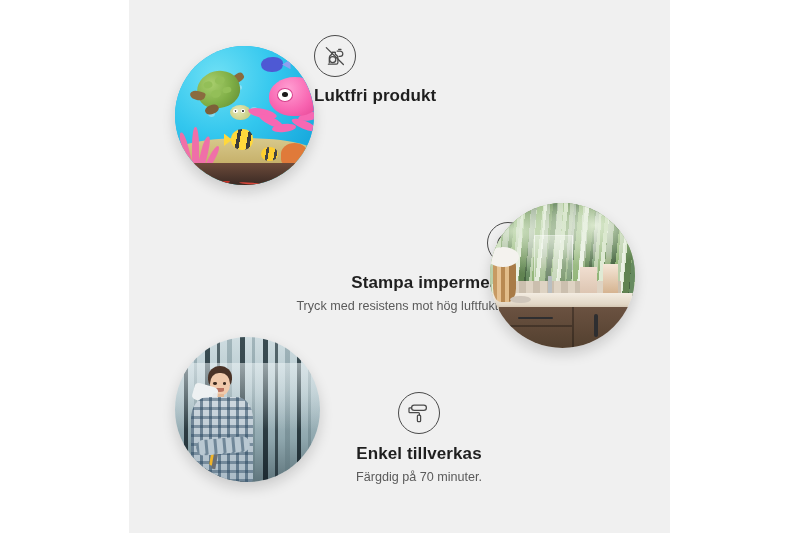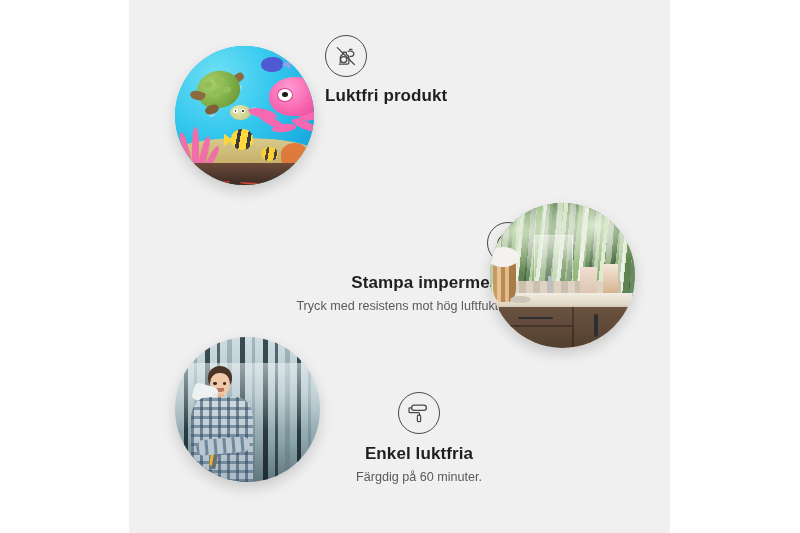--- a/index.html
+++ b/index.html
@@ -221,21 +221,21 @@
     line-height: 1.2;
   }
   .feat-body {
     font-size: 12.6px;
     color: #5a5a5a;
     line-height: 1.42;
     margin: 0;
   }
 
   
-  .feat-1 { left: 196px; top: 35px; width: 300px; text-align: left; }
+  .feat-1 { left: 185px; top: 35px; width: 300px; text-align: left; }
 
   
   .feat-2 { left: 60px; top: 222px; width: 340px; text-align: right; }
   .feat-2 .icon-wrap { display: flex; justify-content: flex-end; }
   .feat-2 .feat-body { font-size: 12.6px; }
 
   
   .feat-3 { left: 175px; top: 392px; width: 230px; text-align: center; }
   .feat-3 .icon-wrap { display: flex; justify-content: center; }
   .feat-3 .feat-title { margin-top: 10px; }
@@ -400,18 +400,18 @@
     <div class="feature feat-3">
       <div class="icon-wrap">
         <div class="icon-circle">
           <svg width="26" height="26" viewBox="0 0 26 26" fill="none" stroke="#4a4a4a" stroke-width="1.25" stroke-linecap="round" stroke-linejoin="round">
             <rect x="5.6" y="5.2" width="14.8" height="5.2" rx="2.6"></rect>
             <path d="M5.6 7.8H3.9a.9.9 0 0 0-.9.9v3.1a.9.9 0 0 0 .9.9h8.6a.9.9 0 0 1 .9.9v1.6"></path>
             <rect x="11.4" y="15.2" width="3.2" height="6.4" rx="0.9"></rect>
           </svg>
         </div>
       </div>
-      <div class="feat-title">Enkel luktfria</div>
-      <p class="feat-body">Färgdig på 60 minuter.</p>
+      <div class="feat-title">Enkel tillverkas</div>
+      <p class="feat-body">Färgdig på 70 minuter.</p>
     </div>
 
   </div>
 </div>
 
 </body></html>

